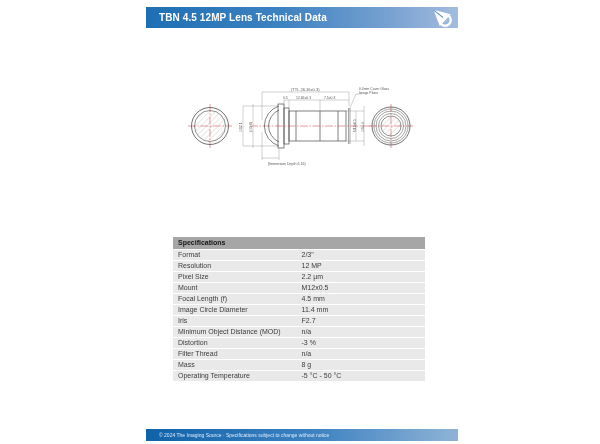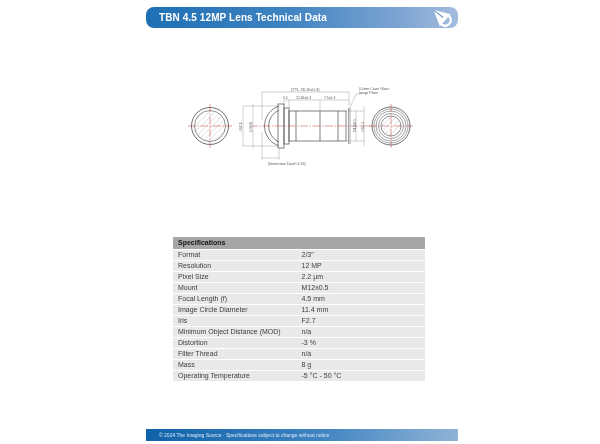--- a/index.html
+++ b/index.html
@@ -5,21 +5,21 @@
   * { margin:0; padding:0; box-sizing:border-box; }
   html,body { background:#ffffff; }
   body { font-family:"Liberation Sans", sans-serif; }
   .page {
     position:relative; width:600px; height:444px; background:#ffffff; overflow:hidden;
   }
   
   .header-bar {
     position:absolute; left:146px; top:7px; width:312px; height:21px;
     background:linear-gradient(90deg,#1d6fb4 0%, #3f83c1 45%, #7ba3d2 80%, #a3bcde 100%);
-    display:flex; align-items:center;border-radius:8px;
+    display:flex; align-items:center;
   }
   .header-title {
     flex:1; color:#ffffff; font-size:10px; font-weight:bold; padding-left:13px;
     white-space:nowrap; letter-spacing:0.1px;
   }
   .logo { width:27px; height:20px; margin-right:1px; flex:0 0 auto; }
   
   .drawing { position:absolute; left:150px; top:80px; width:300px; height:115px; }
   
   .spec-table { position:absolute; left:173px; top:237px; width:252px; font-size:7px; color:#333; }

